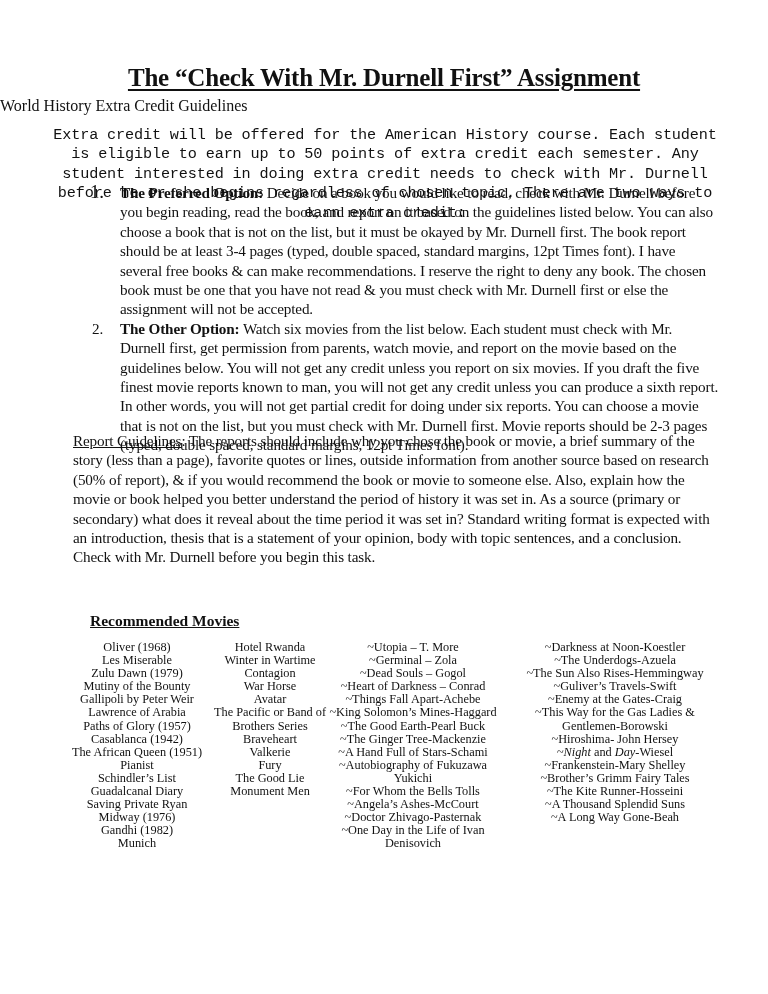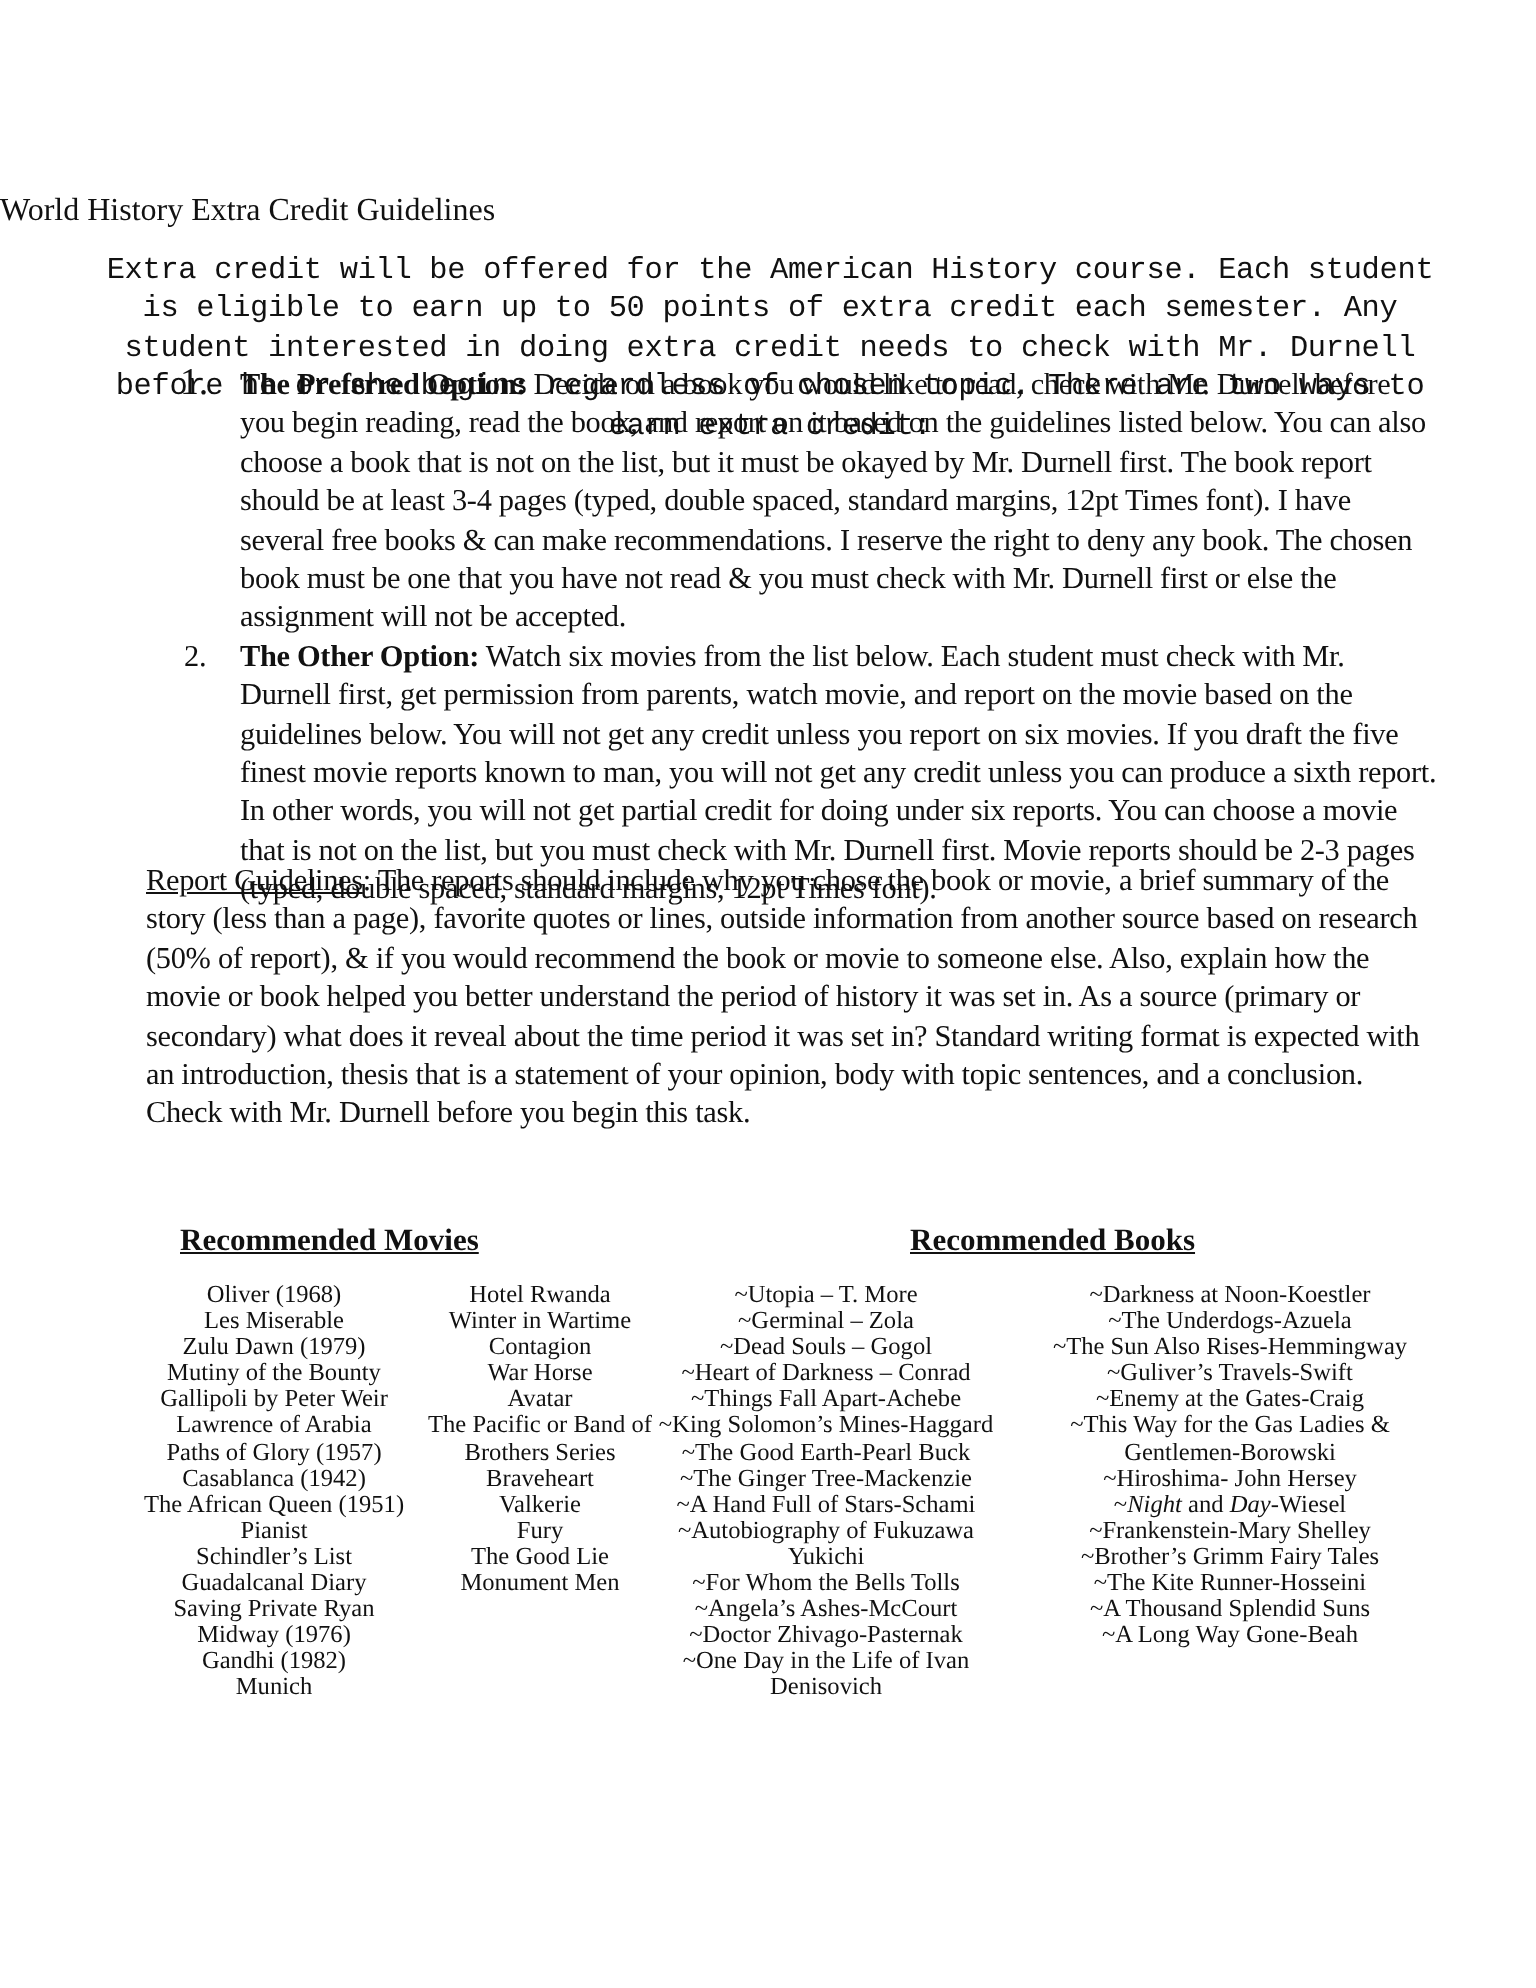--- a/index.html
+++ b/index.html
@@ -119,40 +119,40 @@
     .col2 { left: 212px; width: 116px; }
     .col3 { left: 325px; width: 176px; }
     .col4 { left: 515px; width: 200px; }
     .it { font-style: italic; }
   </style>
 </head>
 <body>
 
 <div class="page">
 
+  <div class="title"><span>The “Check With Mr. Durnell First” Assignment</span></div>
   <div class="subtitle">World History Extra Credit Guidelines</div>
 
   <div class="intro body-text">Extra credit will be offered for the American History course. Each student is eligible to earn up to 50 points of extra credit each semester. Any student interested in doing extra credit needs to check with Mr. Durnell before he or she begins regardless of chosen topic. There are two ways to earn extra credit:</div>
 
   <div class="options body-text">
     <div class="option">
       <span class="num big">1.</span>
       <b>The Preferred Option:</b><span> Decide on a book you would like to read, check with Mr. Durnell before you begin reading, read the book, and report on it based on the guidelines listed below. You can also choose a book that is not on the list, but it must be okayed by Mr. Durnell first. The book report should be at least 3-4 pages (typed, double spaced, standard margins, 12pt Times font).  I have several free books &amp; can make recommendations.  I reserve the right to deny any book.  The chosen book must be one that you have not read &amp; you must check with Mr. Durnell first or else the assignment will not be accepted.</span>
     </div>
     <div class="option">
       <span class="num">2.</span>
       <b>The Other Option:</b><span> Watch six movies from the list below.  Each student must check with Mr. Durnell first, get permission from parents, watch movie, and report on the movie based on the guidelines below.  You will not get any credit unless you report on six movies.  If you draft the five finest movie reports known to man, you will not get any credit unless you can produce a sixth report.  In other words, you will not get partial credit for doing under six reports.  You can choose a movie that is not on the list, but you must check with Mr. Durnell first.  Movie reports should be 2-3 pages (typed, double spaced, standard margins, 12pt Times font).</span>
     </div>
   </div>
 
   <div class="guidelines body-text"><span class="u">Report Guidelines</span><span>: The reports should include why you chose the book or movie, a brief summary of the story (less than a page), favorite quotes or lines, outside information from another source based on research (50% of report), &amp; if you would recommend the book or movie to someone else.  Also, explain how the movie or book helped you better understand the period of history it was set in. As a source (primary or secondary) what does it reveal about the time period it was set in?  Standard writing format is expected with an introduction, thesis that is a statement of your opinion, body with topic sentences, and a conclusion.  Check with Mr. Durnell before you begin this task.</span></div>
 
 
   <div class="rec-heading rec-movies">Recommended Movies</div>
-  <div class="rec-heading rec-books">Recommended Books</div>
 
   <ul class="list-col col1">
       <li>Oliver (1968)</li>
       <li>Les Miserable</li>
       <li>Zulu Dawn (1979)</li>
       <li>Mutiny of the Bounty</li>
       <li>Gallipoli by Peter Weir</li>
       <li>Lawrence of Arabia</li>
       <li>Paths of Glory (1957)</li>
       <li>Casablanca (1942)</li>

